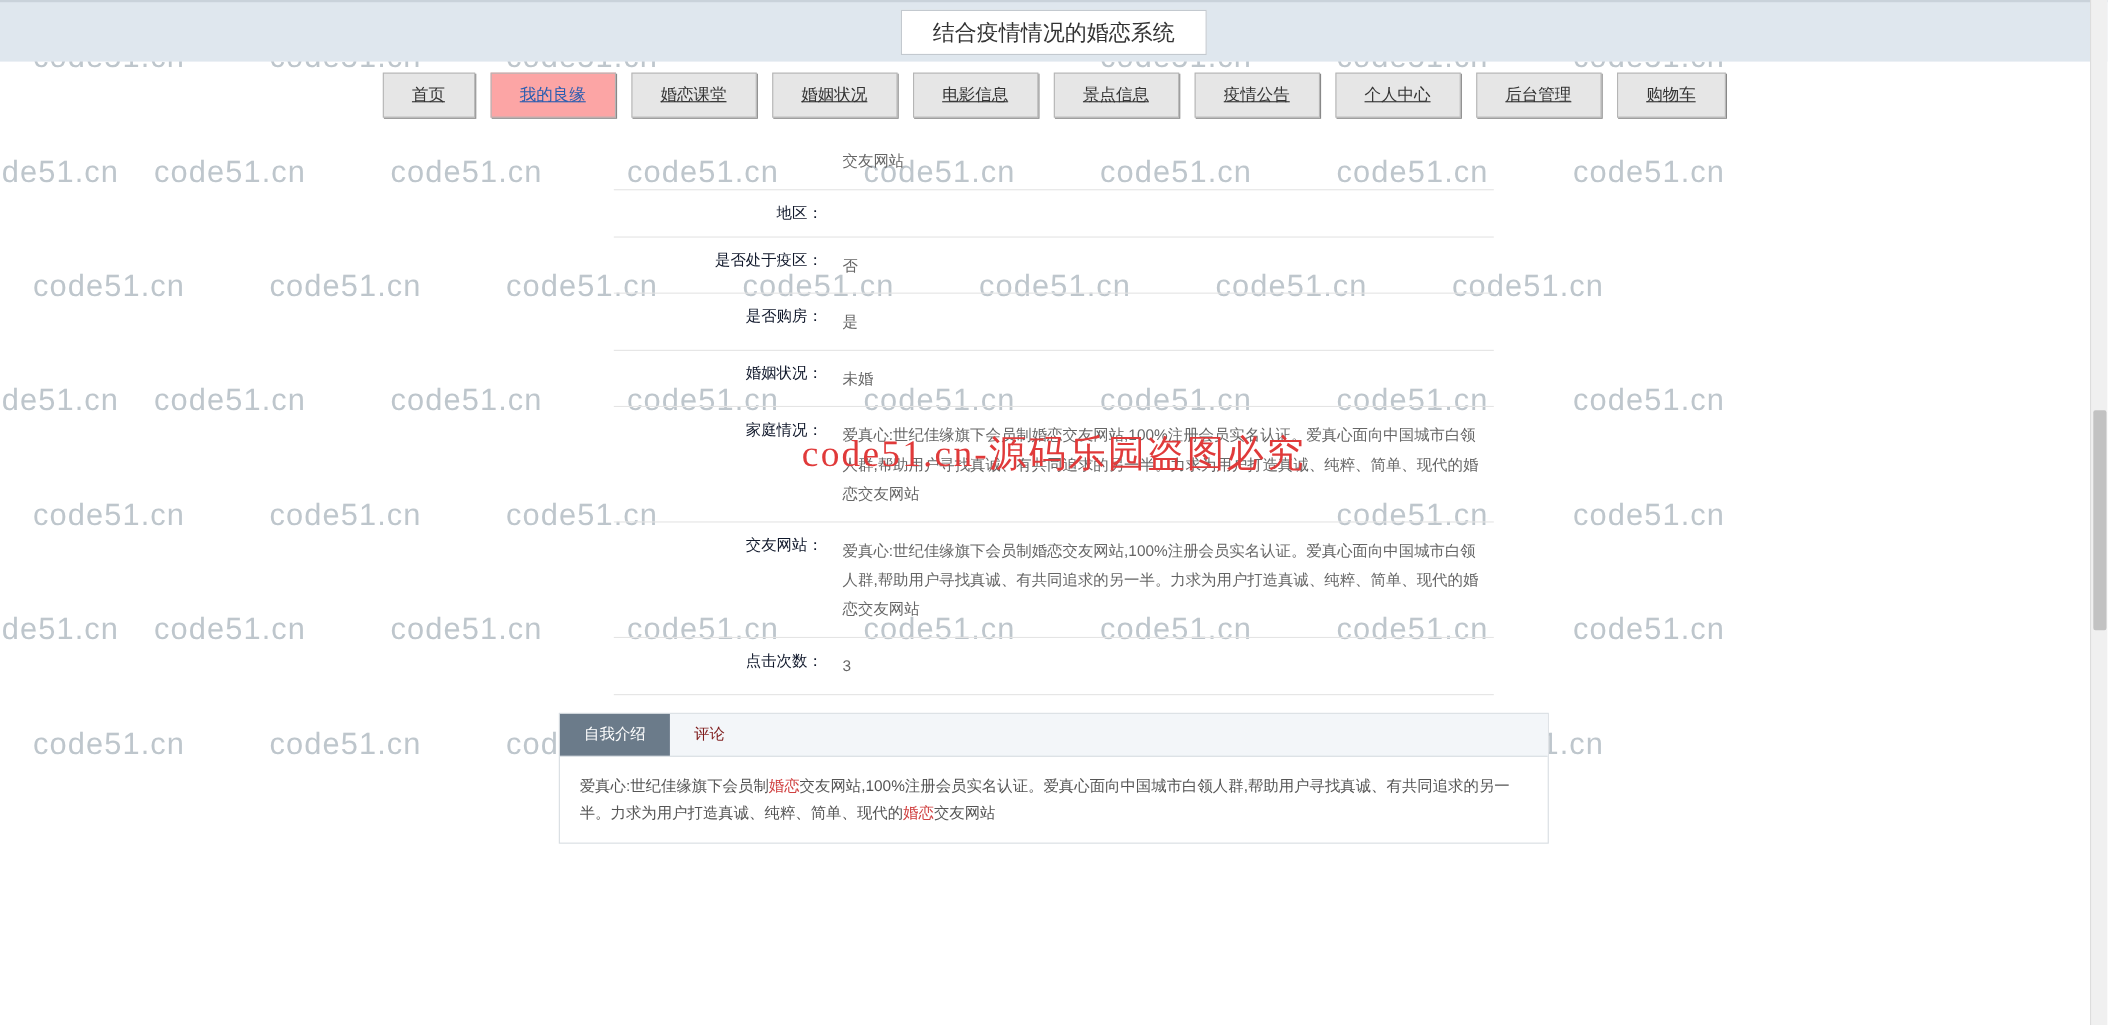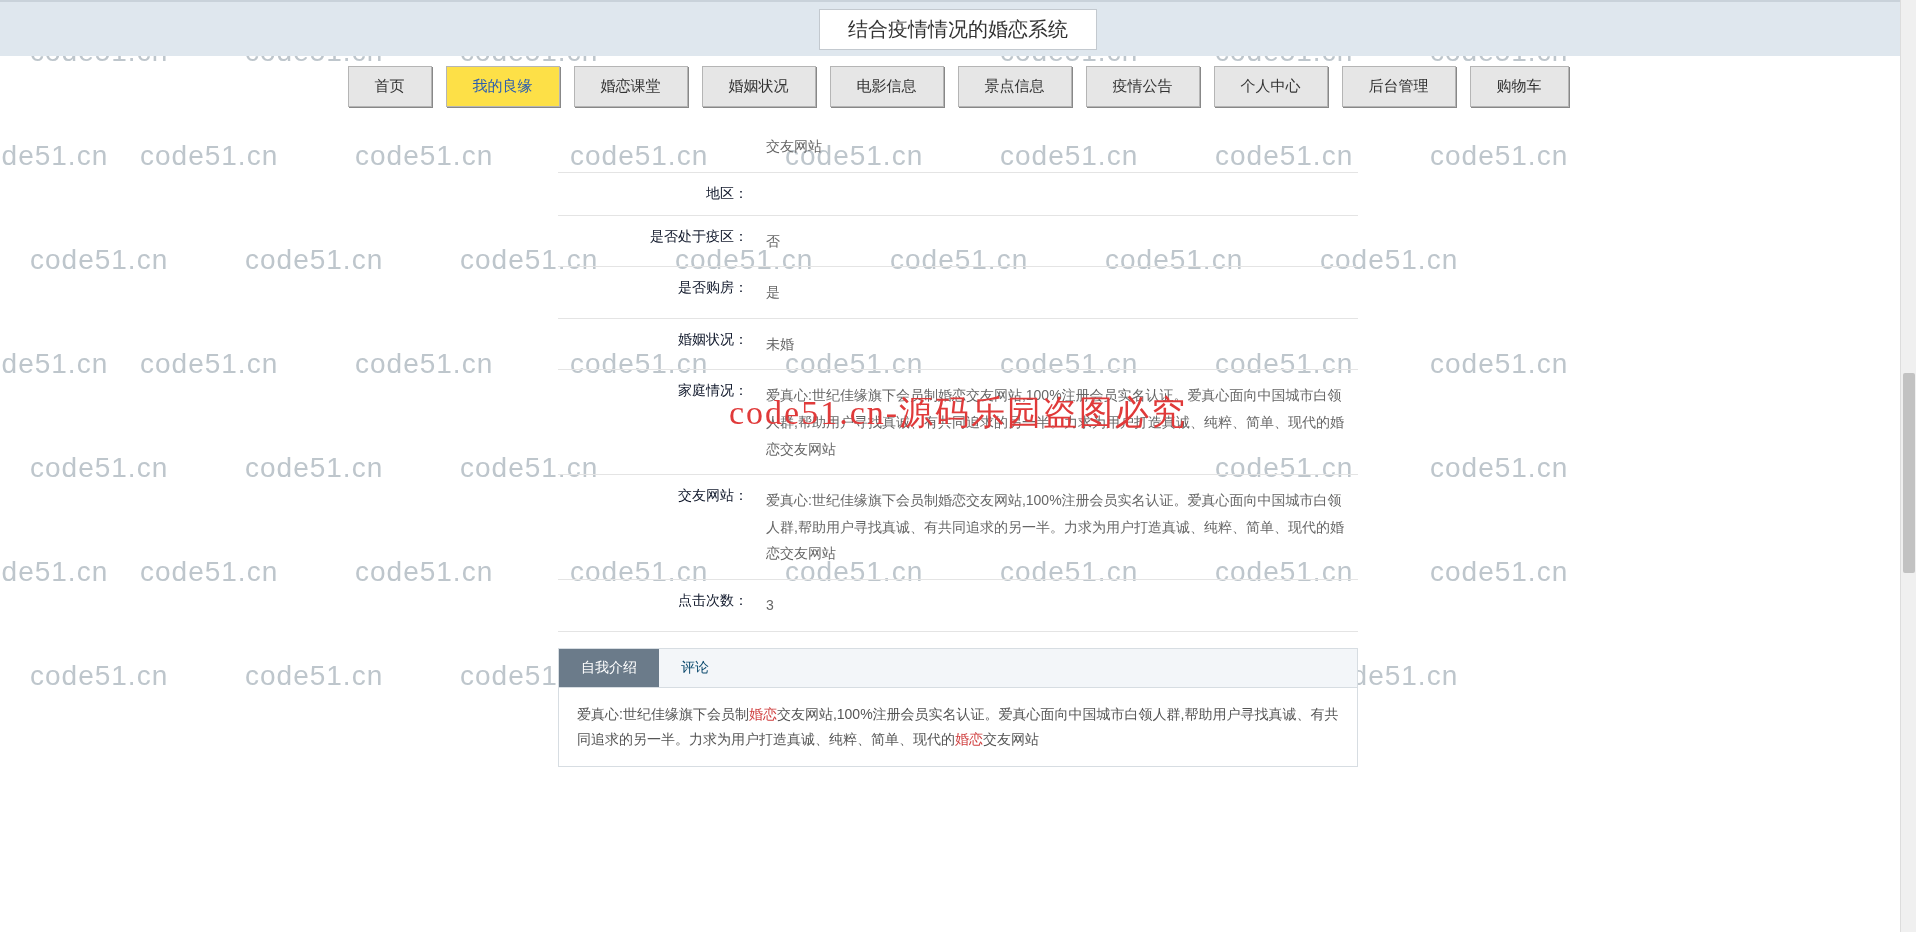--- a/index.html
+++ b/index.html
@@ -11,35 +11,35 @@
   .wm { position: absolute; color: #b7c0c7; font-size: 28px; letter-spacing: 1px; white-space: nowrap; opacity: 0.9; }
 
   
   .header { position: relative; z-index: 2; width: 100%; height: 56px; background: #dfe7ee; display: flex; align-items: center; justify-content: center; border-top: 2px solid #c9d2da; }
   .header-title-box { background: #fff; border: 1px solid #c3c9cf; padding: 6px 28px; font-size: 20px; color: #333; }
 
   
   .nav { position: relative; z-index: 2; width: 100%; display: flex; justify-content: center; gap: 14px; margin-top: 10px; }
   .nav-btn {
     padding: 10px 26px; font-size: 15px; color: #333; background: #e6e6e6;
-    border: 1px solid #b5b5b5; box-shadow: 1px 1px 0 #888; cursor: pointer;
+    border: 1px solid #b5b5b5; box-shadow: 1px 1px 0 #888; cursor: pointer; text-decoration: underline;
   }
-  .nav-btn.active { background: #fde047; color: #2a5db0; }
+  .nav-btn.active { background: #fca5a5; color: #2a5db0; }
 
   
   .content-wrap { position: relative; z-index: 1; width: 800px; margin: 14px auto 0; }
   .info-table { width: 100%; }
   .info-row { display: flex; border-bottom: 1px solid #e4e4e4; padding: 12px 8px; font-size: 14px; color: #555; }
   .info-label { width: 200px; text-align: right; color: #0f172a; padding-right: 18px; }
   .info-value { flex: 1; color: #666; line-height: 1.9; }
 
   
-  .tabs-box { width: 800px; margin: 16px auto 0; border: 1px solid #d7dde2; background: #fff; position: relative; z-index: 2; }
+  .tabs-box { width: 900px; margin: 16px auto 0; border: 1px solid #d7dde2; background: #fff; position: relative; z-index: 2; }
   .tabs-bar { display: flex; background: #f3f6f9; border-bottom: 1px solid #d7dde2; }
-  .tab { padding: 10px 22px; font-size: 14px; cursor: pointer; color: #0c4a6e; }
+  .tab { padding: 10px 22px; font-size: 14px; cursor: pointer; color: #7f1d1d; }
   .tab.active { background: #6b7b8a; color: #fff; }
   .tab-body { padding: 14px 18px; font-size: 14px; color: #555; line-height: 1.8; }
   .hl { color: #d04040; }
 
   
   .overlay-red { position: absolute; z-index: 3; left: 50%; top: 390px; transform: translateX(-50%); font-size: 34px; color: #e03a3a; font-family: "SimSun", serif; letter-spacing: 2px; pointer-events: none; white-space: nowrap; }
 
   
   .fake-scroll { position: absolute; right: 0; top: 0; width: 16px; height: 100%; background: #f0f0f0; border-left: 1px solid #ddd; z-index: 4; }
   .fake-scroll-thumb { position: absolute; left: 2px; width: 12px; top: 40%; height: 200px; background: #c2c2c2; border-radius: 2px; }

